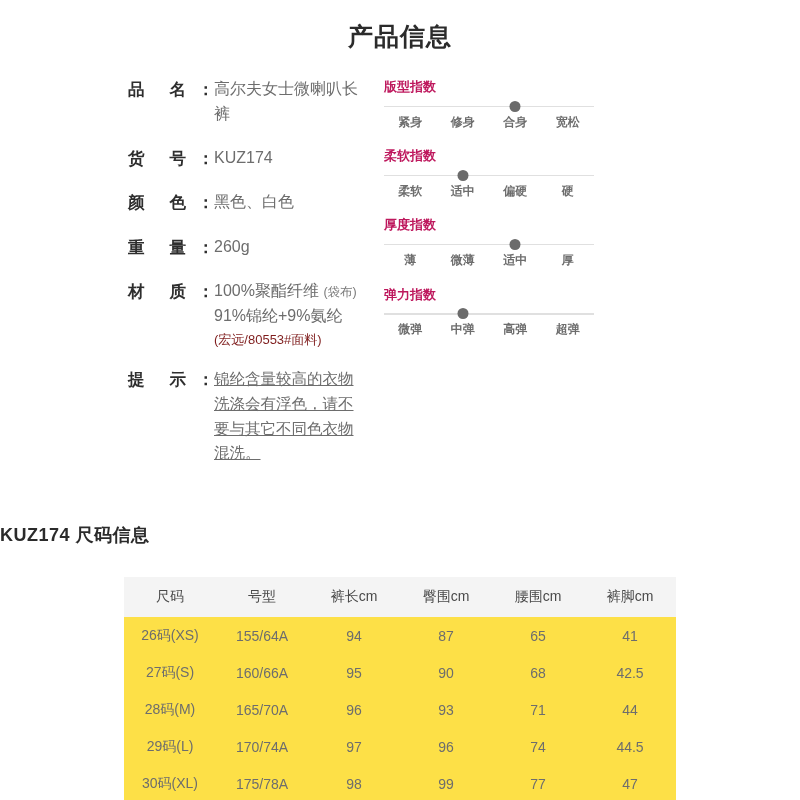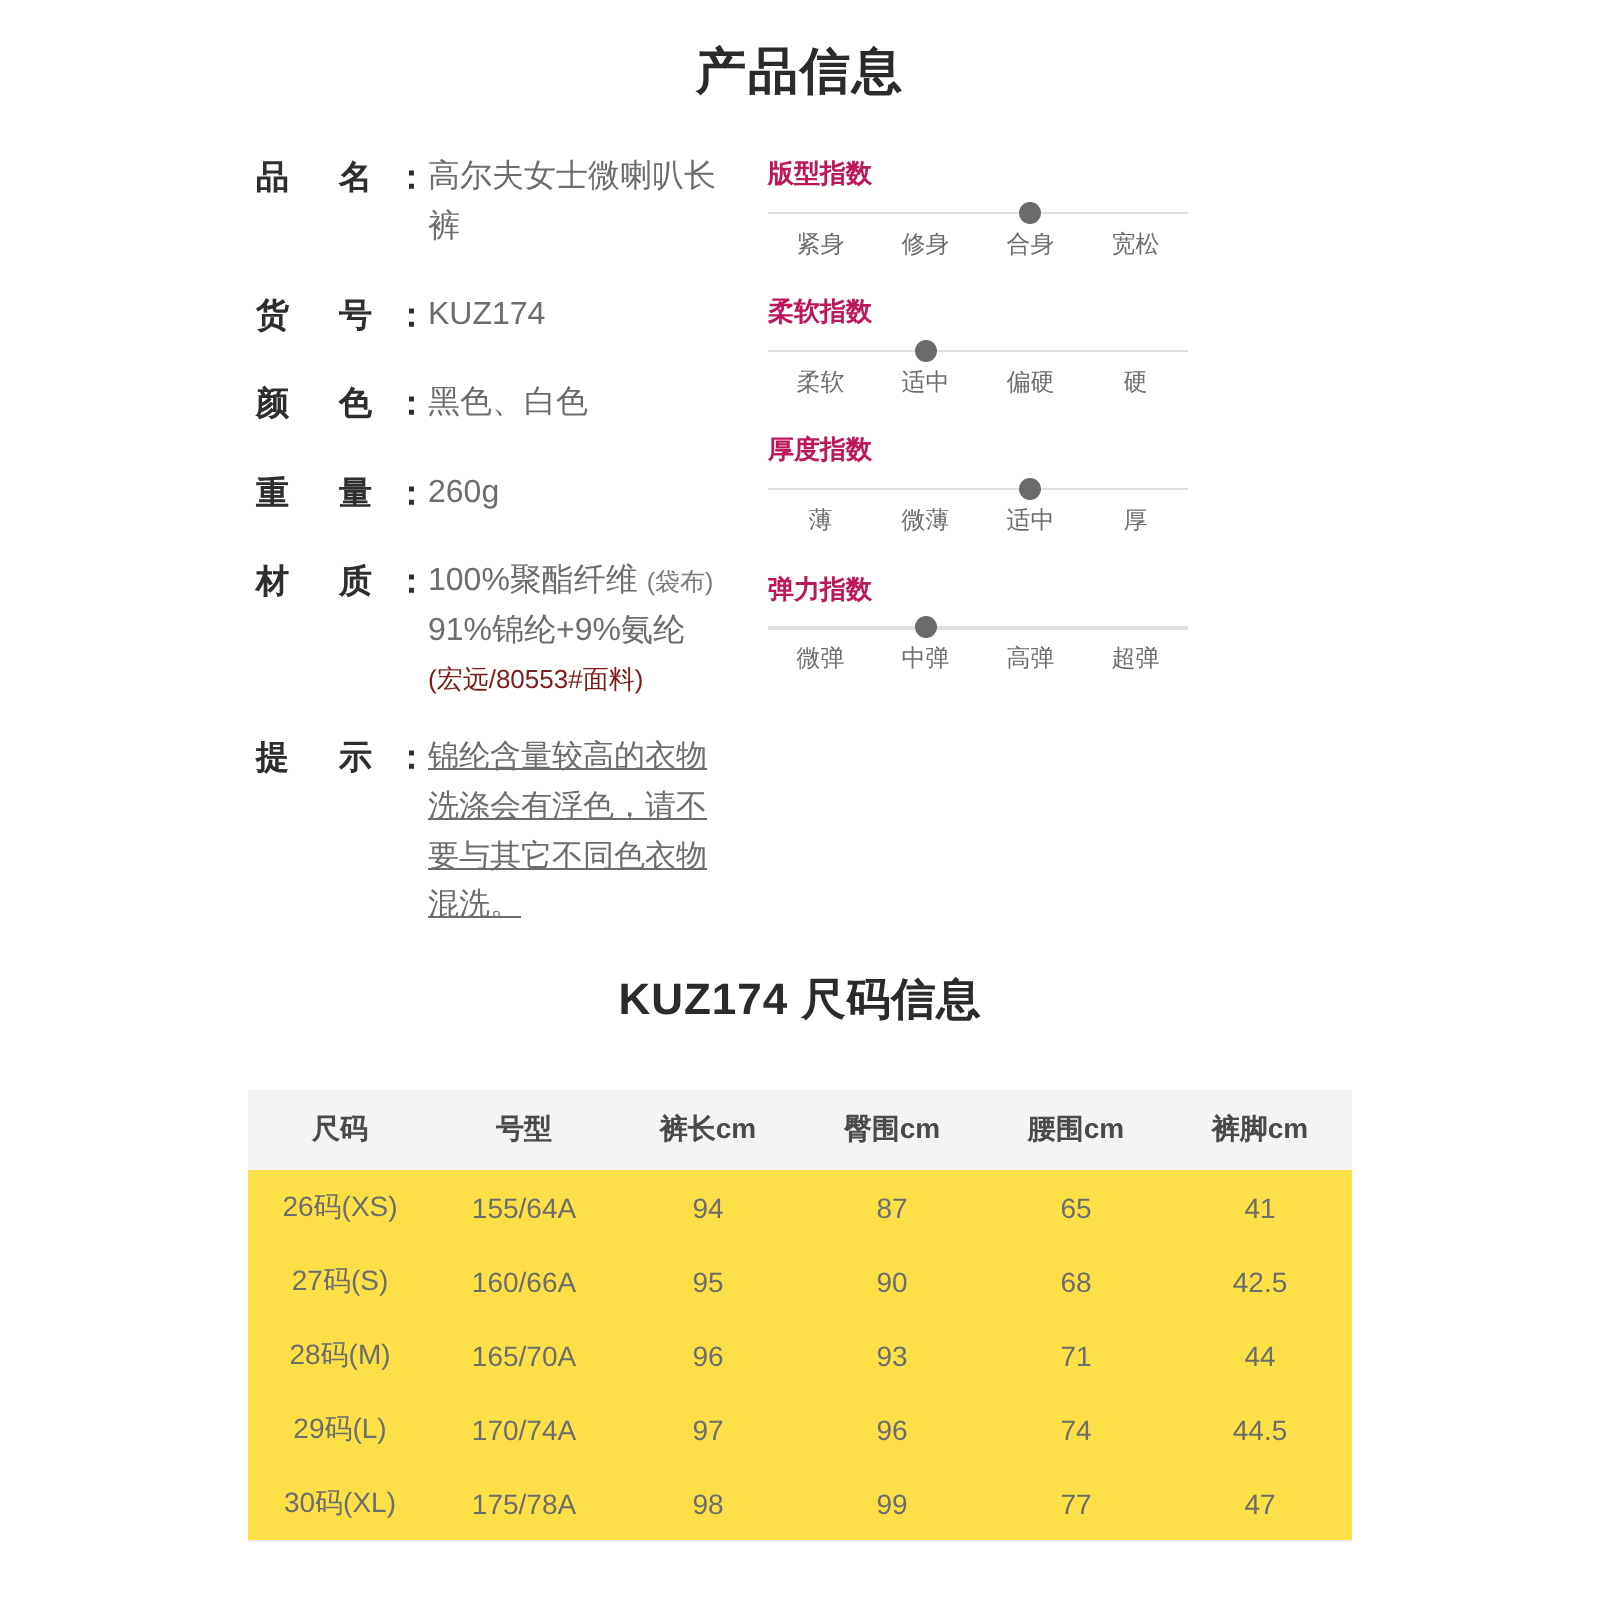--- a/index.html
+++ b/index.html
@@ -141,52 +141,53 @@
     top: 0px;
     width: 11px;
     height: 11px;
     border-radius: 50%;
     background: #6b6b6b;
     transform: translateX(-50%);
   }
 
   .slider-labels {
     display: flex;
+    font-weight: bold;
   }
   .slider-labels span {
     flex: 1 1 0;
     text-align: center;
     font-size: 12px;
     color: #6d6d6d;
     line-height: 1.3;
     white-space: nowrap;
   }
 
   
   .size-title {
-    text-align: center;
-    font-size: 22px;
+    font-size: 18px;
     font-weight: bold;
     color: #2b2b2b;
+    margin-top: 38px;
     letter-spacing: 0.5px;
   }
 
   .table-wrap {
     margin: 30px auto 0 auto;
     width: 552px;
   }
   table.size-table {
     width: 100%;
     border-collapse: collapse;
     table-layout: fixed;
   }
   table.size-table th {
     background: #f4f4f4;
     font-size: 14px;
-    font-weight: bold;
+    font-weight: normal;
     color: #4a4a4a;
     height: 38px;
     text-align: center;
     vertical-align: middle;
   }
   table.size-table td {
     font-size: 14px;
     color: #6d6d6d;
     height: 35px;
     text-align: center;

